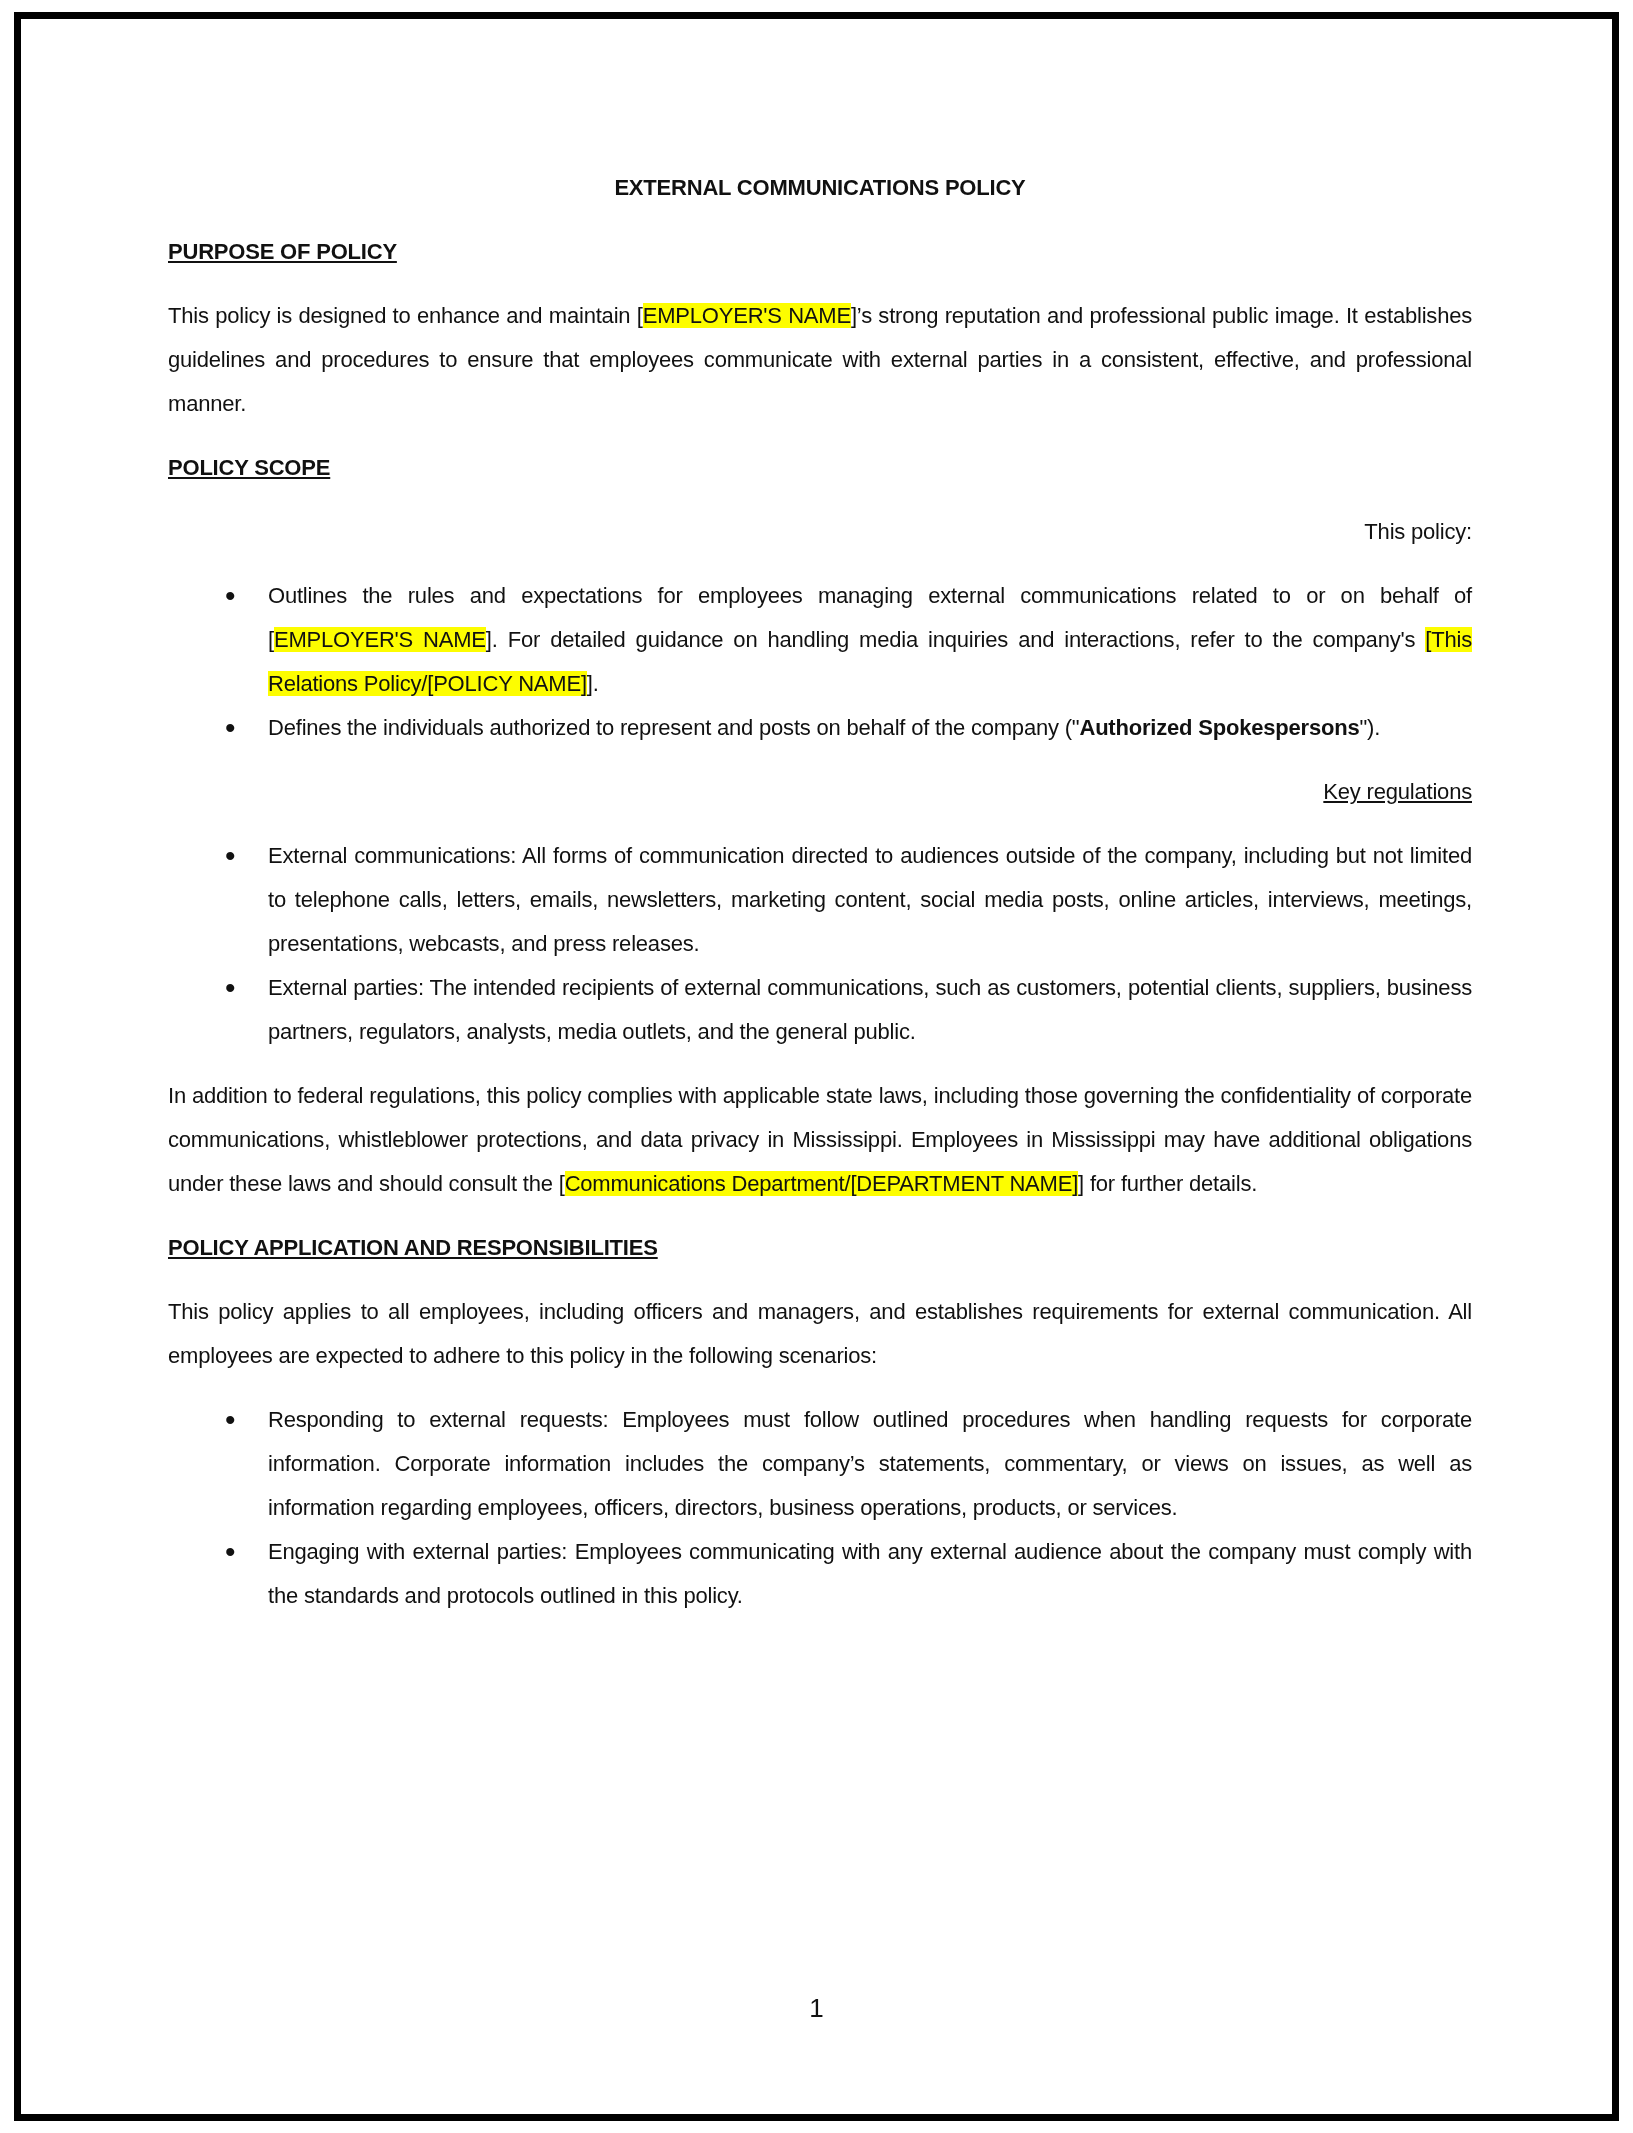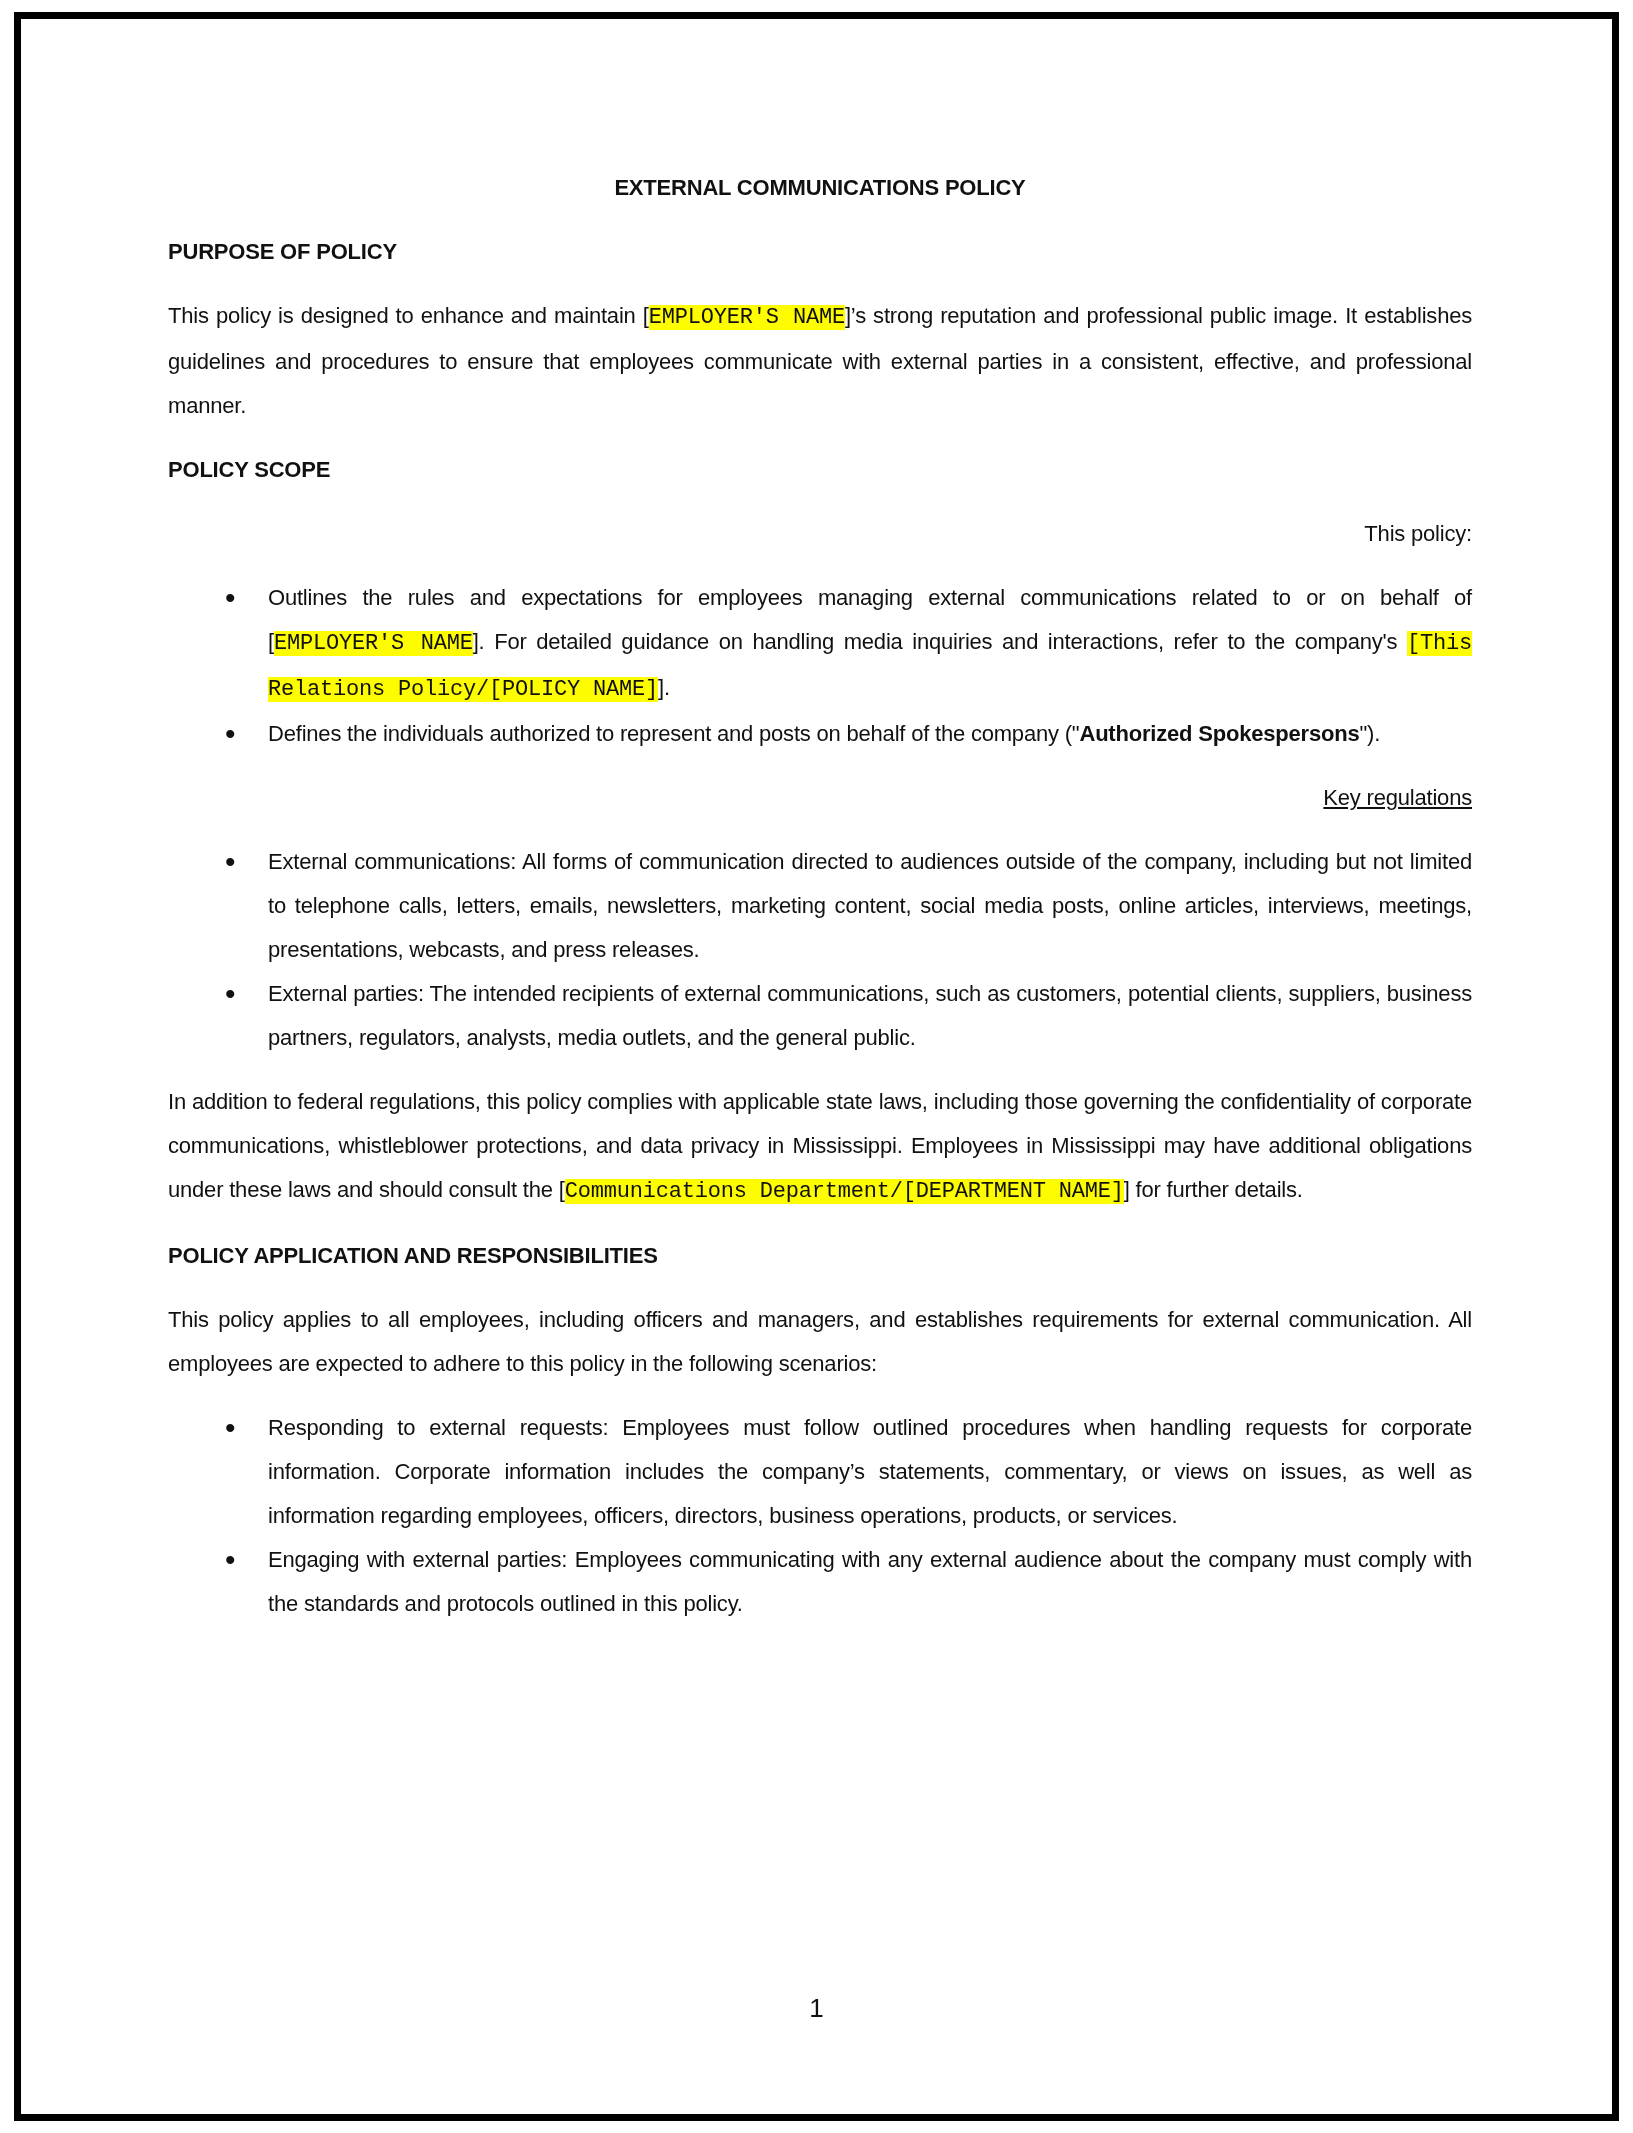--- a/index.html
+++ b/index.html
@@ -32,39 +32,40 @@
     line-height: 44px;
     margin-bottom: 20px;
     letter-spacing: -0.2px;
   }
   .title {
     text-align: center;
     font-weight: bold;
   }
   .heading {
     font-weight: bold;
+    text-decoration: underline;
   }
   .para { text-align: justify; }
   .para-left { text-align: right; }
   ul.bullets {
     list-style: none;
     text-align: justify;
   }
   ul.bullets > li {
     position: relative;
     padding-left: 100px;
   }
   ul.bullets > li::before {
     content: "\2022";
     position: absolute;
     left: 57px;
     top: 0;
     font-size: 30px;
   }
-  .hl { background: var(--hl, #fdfd00); font-family: Liberation Mono, monospace; }
+  .hl { background: var(--hl, #fdfd00); }
   .b  { font-weight: bold; }
   .u  { text-decoration: underline; }
   .page-number {
     position: absolute;
     left: 0;
     right: 0;
     bottom: 109px;
     text-align: center;
     font-size: 26px;
     color: #111111;

